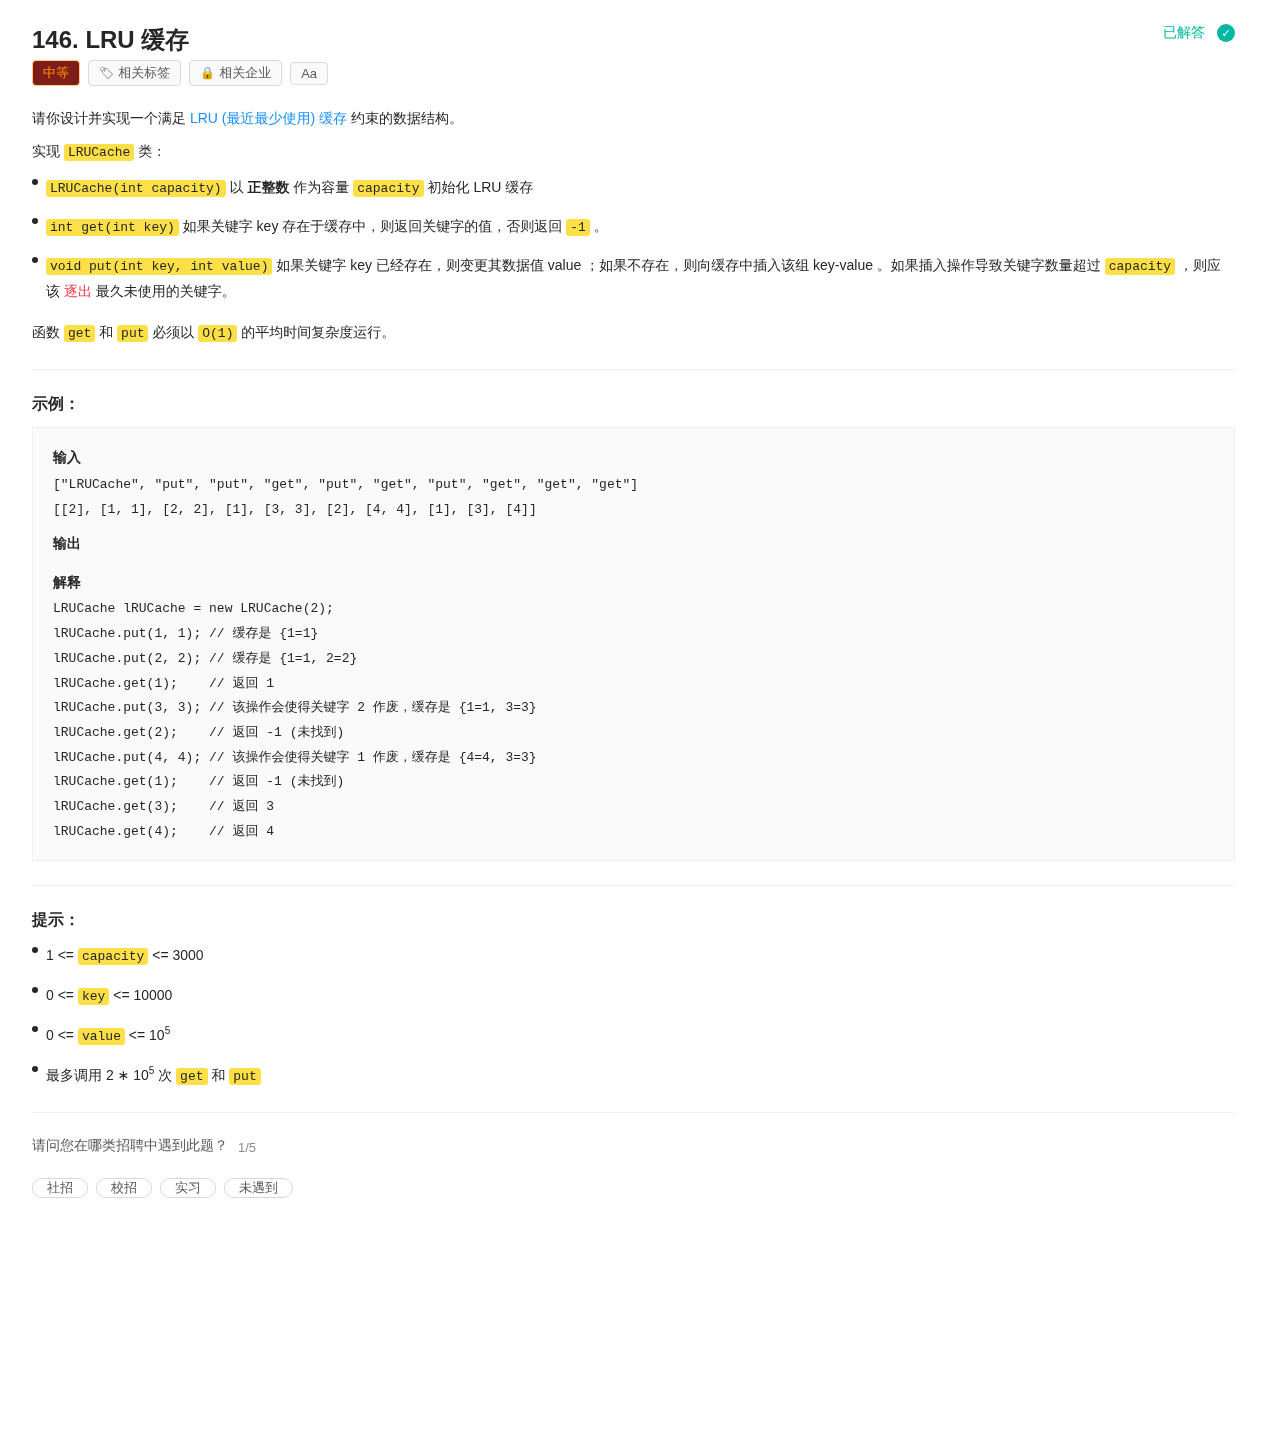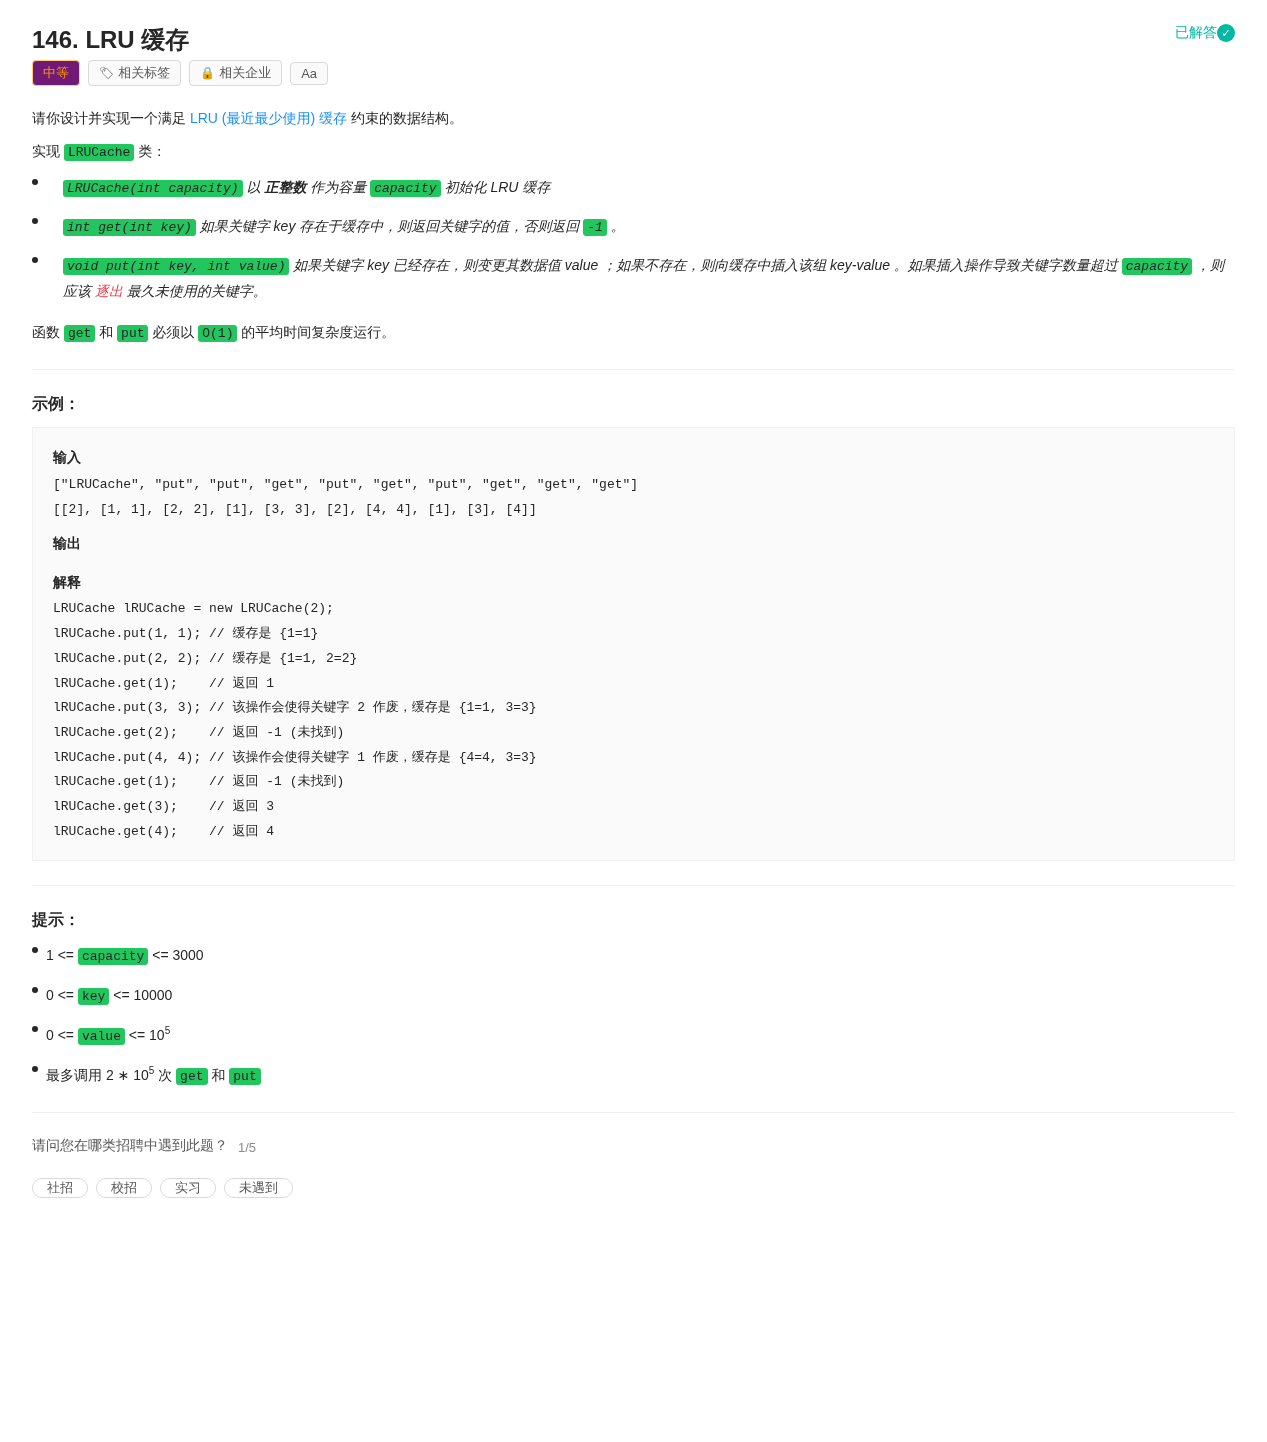--- a/index.html
+++ b/index.html
@@ -22,21 +22,21 @@
       margin-bottom: 4px;
     }
     .title {
       font-size: 24px;
       font-weight: 600;
       color: #262626;
     }
     .solved-badge {
       display: flex;
       align-items: center;
-      gap: 0;
+      gap: 12px;
       color: #00b8a3;
       font-size: 14px;
     }
     .solved-check {
       width: 18px;
       height: 18px;
       background: #00b8a3;
       border-radius: 50%;
       display: inline-flex;
       align-items: center;
@@ -47,21 +47,21 @@
     .tags-row {
       display: flex;
       align-items: center;
       gap: 8px;
       margin-bottom: 20px;
     }
     .tag-difficulty {
       padding: 3px 10px;
       border-radius: 4px;
       font-size: 13px;
-      background: #701a75;
+      background: #7f1d1d;
       color: #ff9800;
       border: 1px solid #ffcc80;
       font-weight: 500;
     }
     .tag-item {
       display: flex;
       align-items: center;
       gap: 4px;
       padding: 3px 10px;
       border-radius: 4px;
@@ -83,41 +83,40 @@
     .description p {
       margin-bottom: 8px;
     }
     .link-text {
       color: #1890ff;
       text-decoration: none;
     }
     .code-inline {
       font-family: "SFMono-Regular", Consolas, "Liberation Mono", Menlo, monospace;
       font-size: 13px;
-      background: #22c55e;
+      background: #fde047;
       padding: 1px 4px;
       border-radius: 3px;
       color: #262626;
     }
     .bold {
       font-weight: 700;
     }
     .bullet-list {
       list-style: none;
       padding: 0;
       margin: 0 0 16px 0;
     }
     .bullet-list li {
       display: flex;
       align-items: flex-start;
-      gap: 25px;
+      gap: 8px;
       margin-bottom: 14px;
       font-size: 14px;
       line-height: 1.8;
-      font-style: italic;
     }
     .bullet-dot {
       margin-top: 4px;
       width: 6px;
       height: 6px;
       border-radius: 50%;
       background: #262626;
       flex-shrink: 0;
     }
     .complexity-line {

